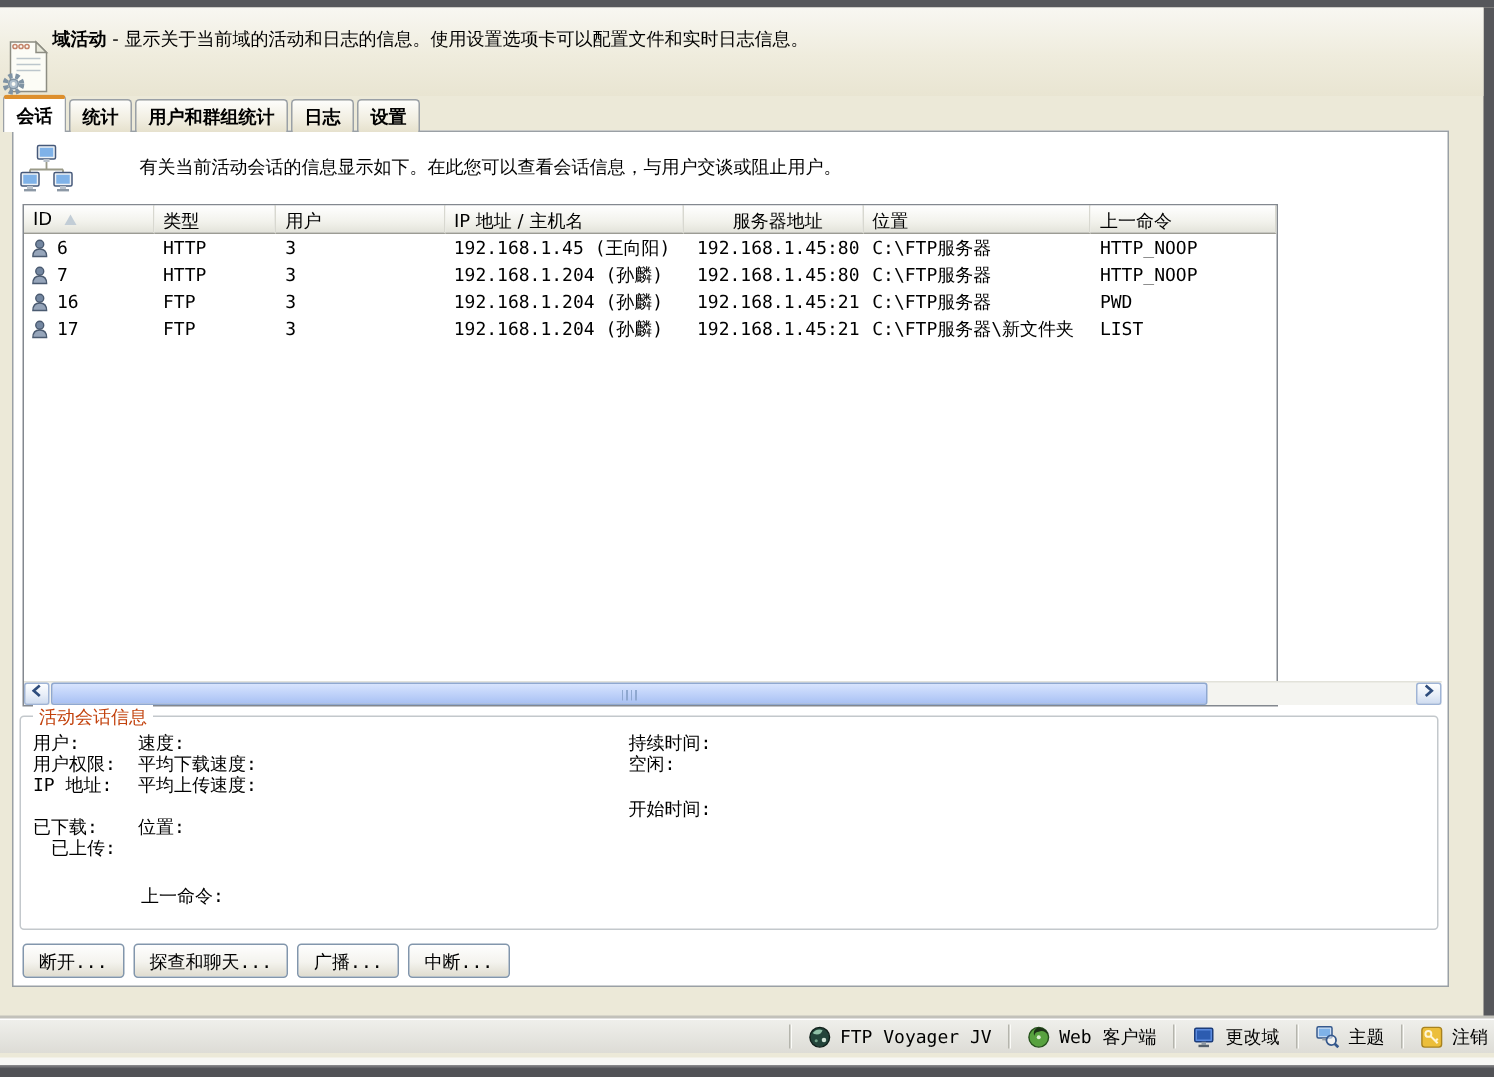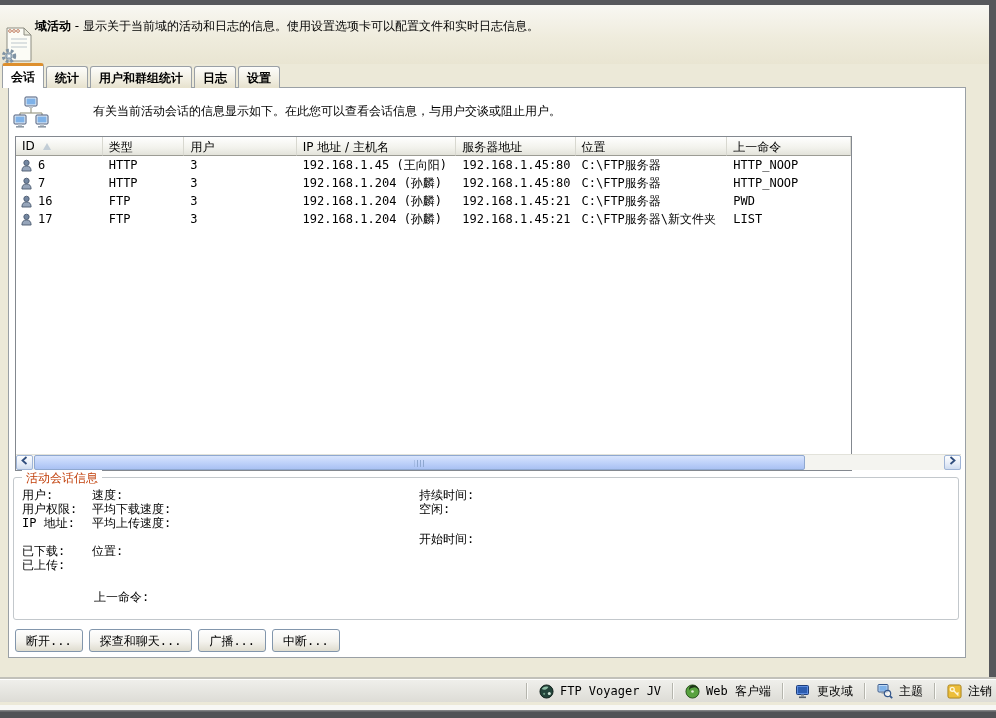--- a/index.html
+++ b/index.html
@@ -35,21 +35,21 @@
   .net-icon { position:absolute; left:4px; top:8px; }
   .intro { position:absolute; left:40px; top:15px; width:880px;margin-left:44px; }
 
   
   .listview { position:absolute; left:6px; top:48px; width:837px; height:335px;
               border:1px solid #83888f; background:#fff; }
   .lv-header { display:flex; height:19px; }
   .lv-hcell { position:relative; height:19px; padding:2px 0 0 6px; overflow:hidden; white-space:nowrap;
               background:linear-gradient(180deg,#ffffff 0%,#f2f2ec 60%,#e3e3da 100%);
               border-right:1px solid #d8d8d0; border-bottom:1px solid #9c9c94; cursor:default; }
-  .c0{width:98px;} .c1{width:92px;} .c2{width:127px;} .c3{width:181px;} .c4{width:135px;} .c5{width:172px;} .c6{width:140px;}
+  .c0{width:98px;} .c1{width:92px;} .c2{width:127px;} .c3{width:181px;} .c4{width:135px;text-align:center;} .c5{width:172px;} .c6{width:140px;}
   .sort-asc { display:inline-block; width:0; height:0; margin-left:8px;
               border-left:4px solid transparent; border-right:4px solid transparent;
               border-bottom:7px solid #c2cdd6; vertical-align:middle; }
   .lv-row { display:flex; height:18px; align-items:center; white-space:nowrap; cursor:default; }
   .lv-cell { padding-left:6px; overflow:hidden; white-space:nowrap; font-family:"DejaVu Sans Mono", monospace; font-size:12px; }
   .lv-cell.first { display:flex; align-items:center; gap:6px; padding-left:5px; }
 
   
   .hscroll { position:absolute; left:0; bottom:0; width:945px; height:16px; background:#f4f4f0;
              border-top:1px solid #e2e2da; }
@@ -262,21 +262,21 @@
     <div class="gb-label" style="left:78px; top:23px;">平均下载速度:</div>
     <div class="gb-label" style="left:405px;top:23px;">空闲:</div>
 
     <div class="gb-label" style="left:8px;  top:37px;">IP 地址:</div>
     <div class="gb-label" style="left:78px; top:37px;">平均上传速度:</div>
     <div class="gb-label" style="left:405px;top:37px;margin-top:16px;">开始时间:</div>
 
     <div class="gb-label" style="left:8px;  top:65px;">已下载:</div>
     <div class="gb-label" style="left:78px; top:65px;">位置:</div>
 
-    <div class="gb-label" style="left:8px;  top:79px;">已上传:</div>
+    <div class="gb-label" style="left:20px;  top:79px;">已上传:</div>
     <div class="gb-label" style="left:80px; top:79px;margin-top:32px;">上一命令:</div>
   </div>
 
   <div class="btn-row">
     <button class="xp-btn">断开...</button>
     <button class="xp-btn">探查和聊天...</button>
     <button class="xp-btn">广播...</button>
     <button class="xp-btn">中断...</button>
   </div>
 </div>

